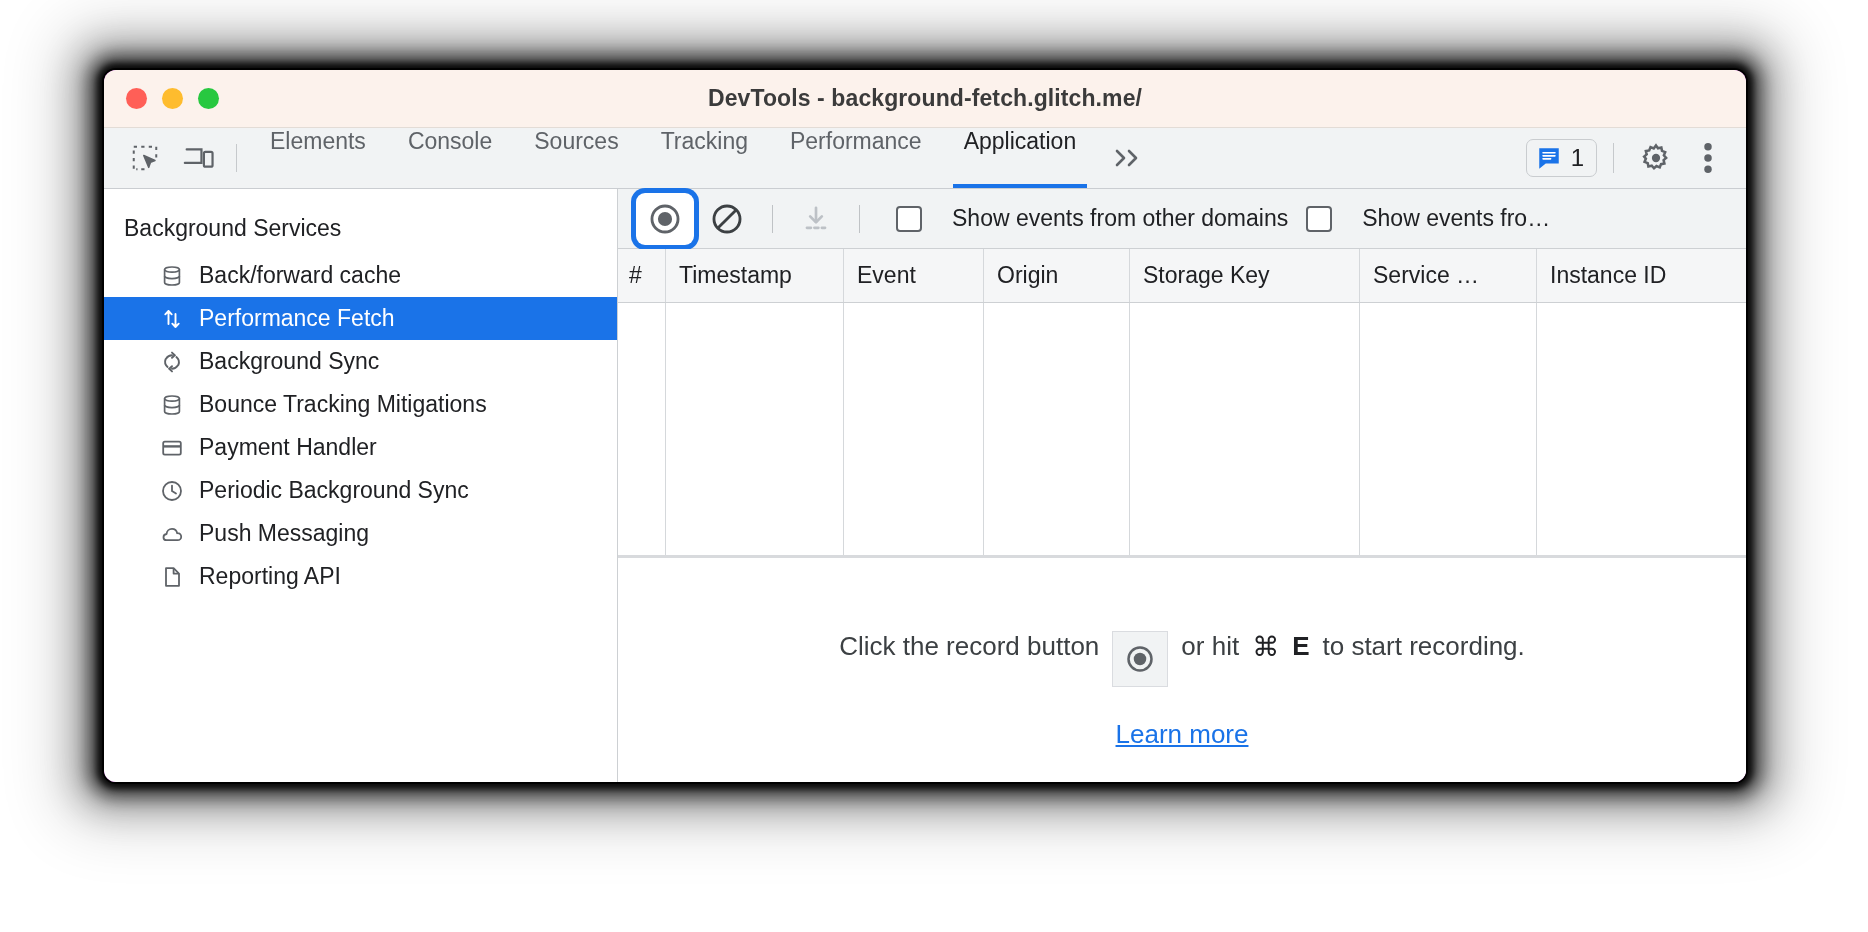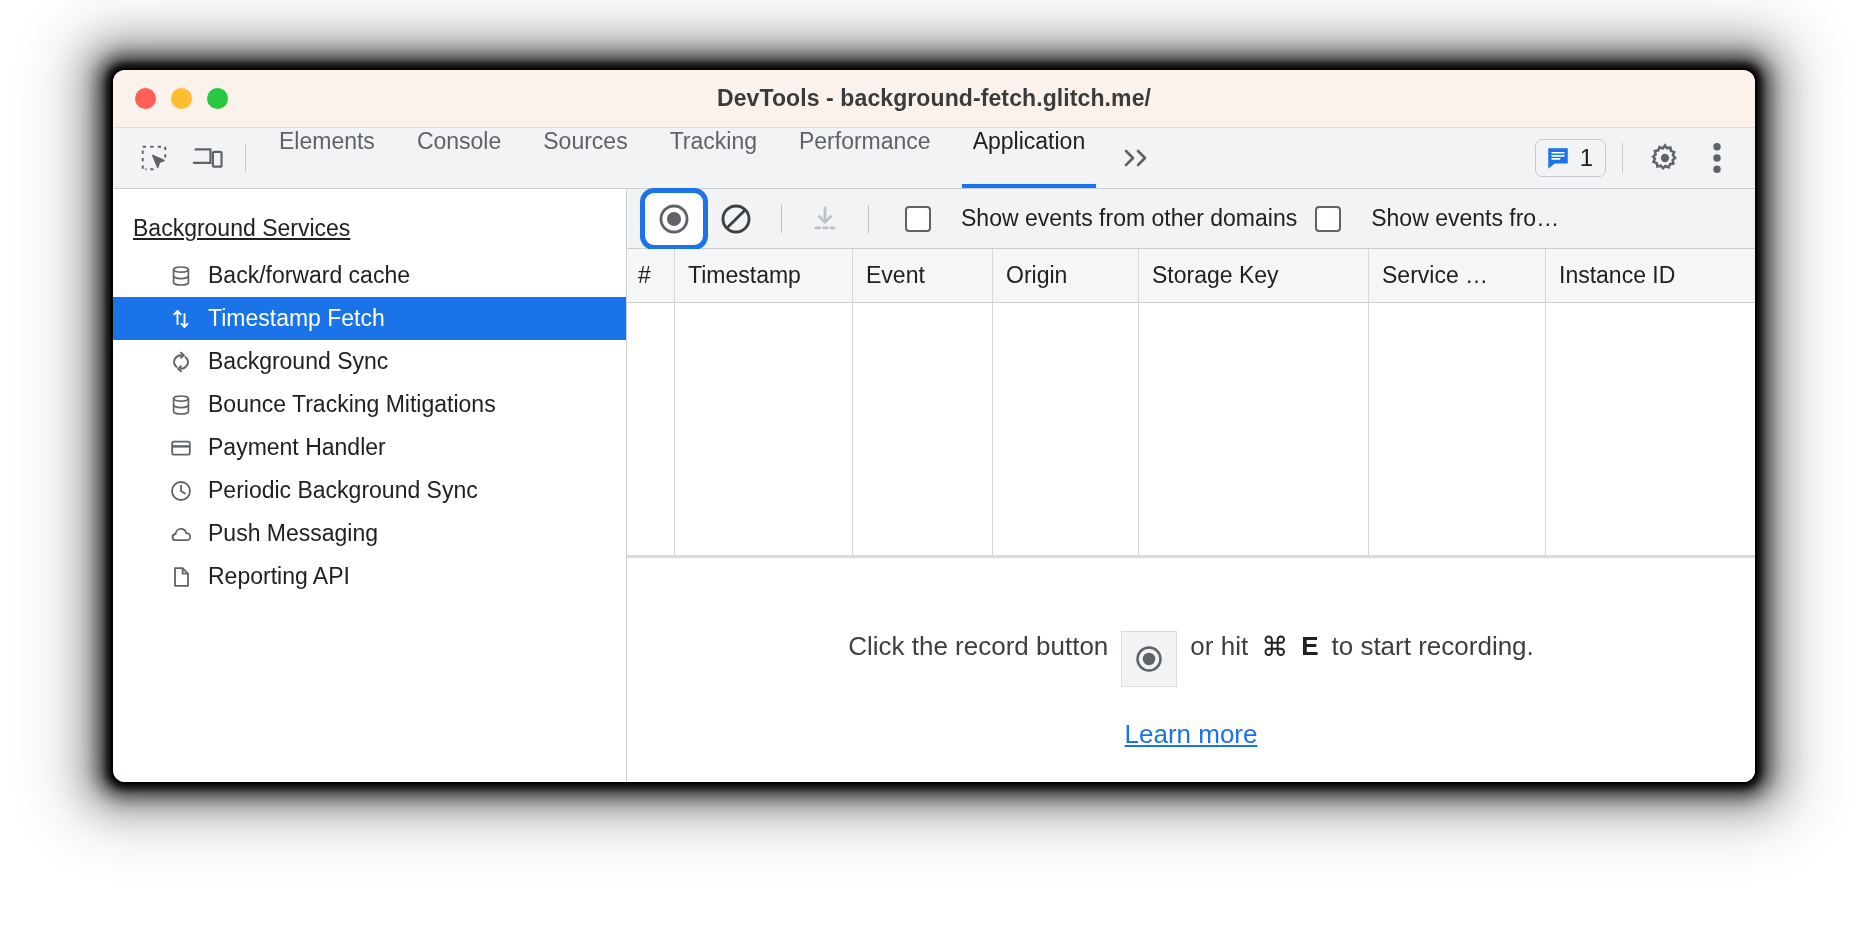--- a/index.html
+++ b/index.html
@@ -11,21 +11,21 @@
   }
   #root {
     position: relative;
     width: 1868px; height: 932px;
     background: #ffffff;
   }
 
   
   .window {
     position: absolute;
-    left: 113px; top: 70px;
+    left: 104px; top: 70px;
     width: 1642px; height: 712px;
     background: #d946ef;
     border-radius: 12px;
     box-shadow:
       0 0 0 2px rgba(0,0,0,0.92),
       0 0 6px 7px rgba(0,0,0,0.85),
       0 0 16px 16px rgba(0,0,0,0.55),
       0 0 34px 28px rgba(0,0,0,0.30),
       0 0 60px 46px rgba(0,0,0,0.15);
     overflow: hidden;
@@ -150,21 +150,20 @@
     flex: 0 0 514px;
     background: #ffffff;
     border-right: 1px solid #cdd0d3;
     padding-top: 20px;
     overflow: hidden;
   }
   .sidebar-title {
     font-size: 23px;
     color: #202124;
     padding: 6px 0 12px 20px;
-    text-decoration: underline;
   }
   .side-item {
     display: flex;
     align-items: center;
     height: 43px;
     padding-left: 55px;
     gap: 14px;
     color: #202124;
     font-size: 23px;
     white-space: nowrap;
@@ -369,21 +368,21 @@
           <span>Back/forward cache</span>
         </div>
 
         <div class="side-item selected">
           <span class="ic">
             <svg width="24" height="24" viewBox="0 0 24 24" fill="none" stroke="currentColor" stroke-width="1.9" stroke-linecap="round" stroke-linejoin="round">
               <path d="M8.5 17V4M8.5 4L5.3 7.3M8.5 4l3.2 3.3"></path>
               <path d="M15.5 7v13M15.5 20l3.2-3.3M15.5 20l-3.2-3.3"></path>
             </svg>
           </span>
-          <span>Timestamp Fetch</span>
+          <span>Performance Fetch</span>
         </div>
 
         <div class="side-item">
           <span class="ic">
             <svg width="24" height="24" viewBox="0 0 24 24" fill="none" stroke="currentColor" stroke-width="1.9" stroke-linecap="round">
               <path d="M6.2 8.4A7 7 0 0 1 12 5.2"></path>
               <path d="M12 2.6l2.8 2.6L12 7.8"></path>
               <path d="M17.8 15.6A7 7 0 0 1 12 18.8"></path>
               <path d="M12 21.4l-2.8-2.6L12 16.2"></path>
               <path d="M5.6 9.2A7 7 0 0 0 7.6 17"></path>

